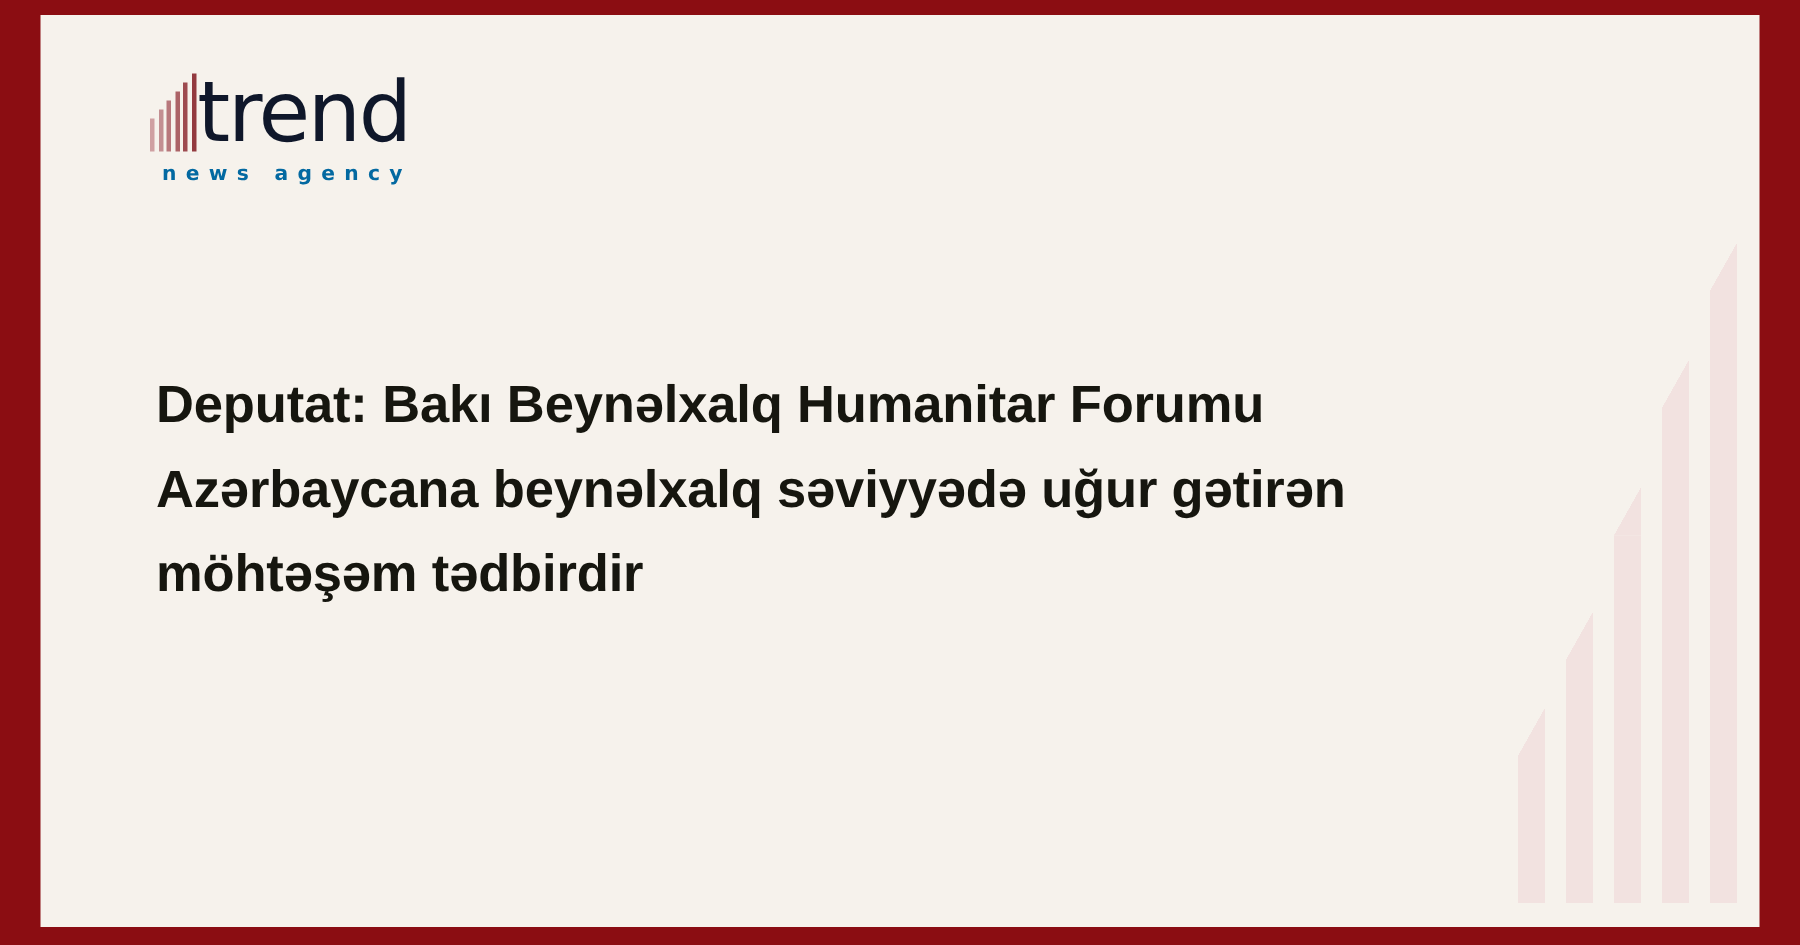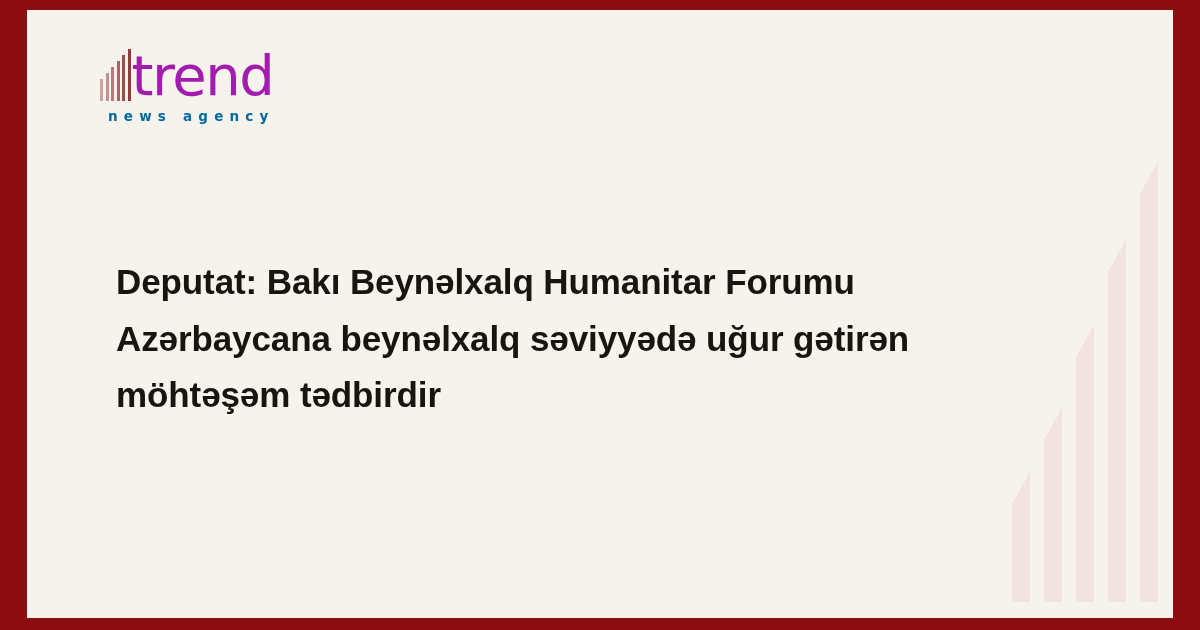--- a/index.html
+++ b/index.html
@@ -103,42 +103,42 @@
   .logo-mark .lm-bar:nth-child(4) { height: 40px; background: #AC6367; }
   .logo-mark .lm-bar:nth-child(5) { height: 46px; background: #9E4B50; }
   .logo-mark .lm-bar:nth-child(6) { height: 52px; background: #933A3F; }
 
   .logo-word {
     font-family: "DejaVu Sans", sans-serif;
     font-size: 56px;
     line-height: 0.92;
     font-weight: 400;
     letter-spacing: -1.5px;
-    color: #a21caf;
+    color: #0f172a;
     text-align: center;
   }
 
   .logo-tagline {
     margin-top: 6px;
     margin-left: 8px;
     font-family: "DejaVu Sans", sans-serif;
     font-size: 13.5px;
     font-weight: 700;
     letter-spacing: 6.2px;
     color: #0369a1;
     white-space: nowrap;
   }
 
   
   .headline {
     position: absolute;
     left: 73px;
     top: 228px;
     width: 880px;
-    margin: 16px;
+    margin: 4px;
     font-family: "Liberation Sans", sans-serif;
     font-size: 35px;
     font-weight: 700;
     line-height: 1.62;
     letter-spacing: -0.1px;
     color: #16160F;
   }
 </style>
 </head>
 <body>

